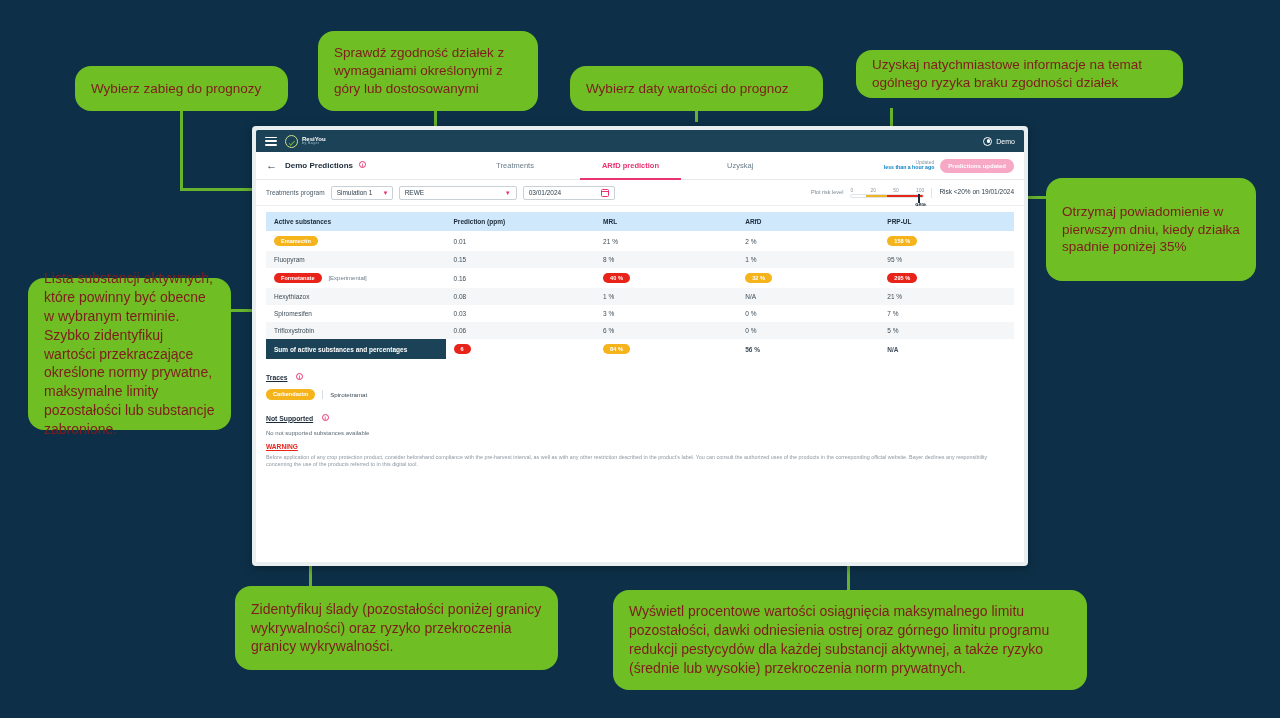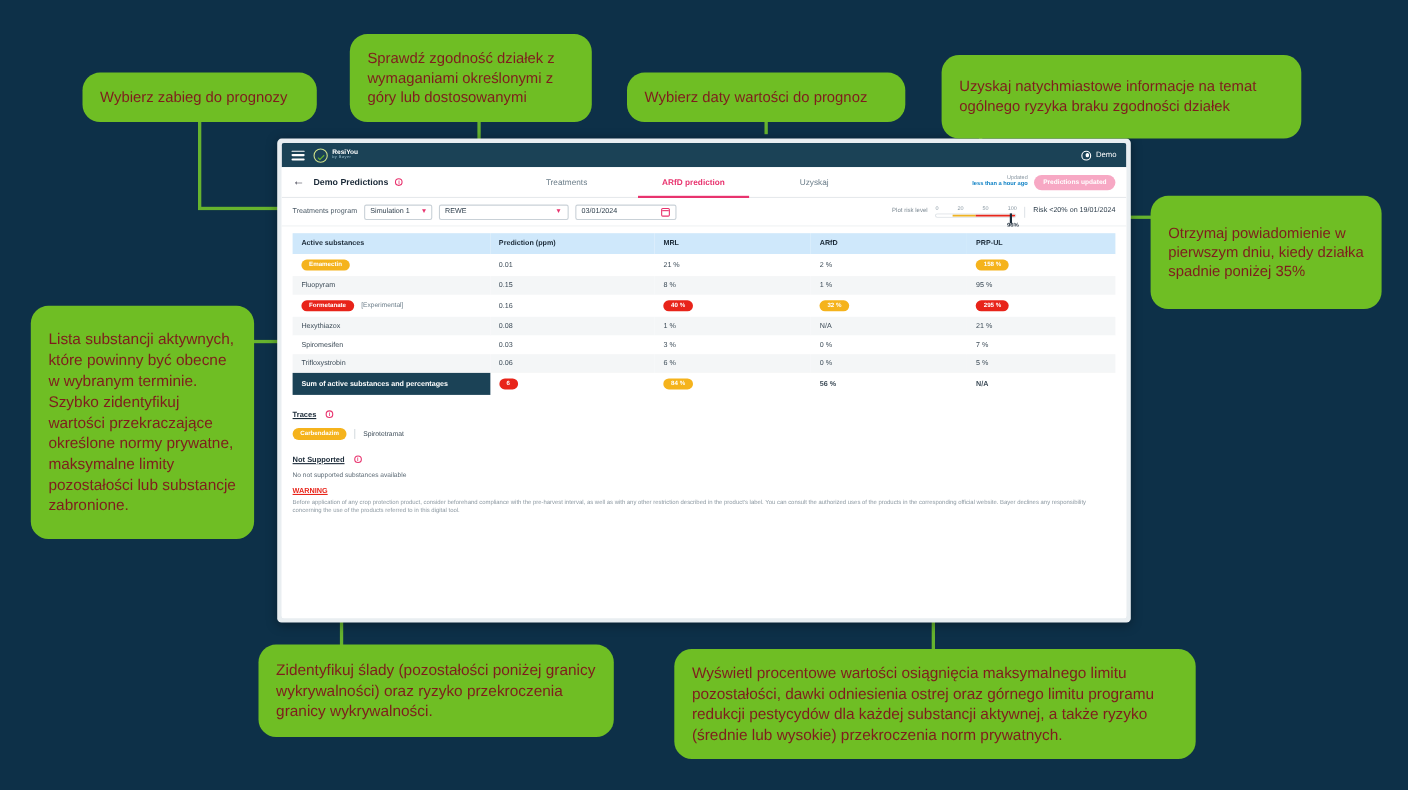--- a/index.html
+++ b/index.html
@@ -178,29 +178,29 @@
 </div>
 
 <div class="callout" style="left:318px; top:31px; width:220px; height:80px; display:flex; align-items:center;">
   <span>Sprawdź zgodność działek z wymaganiami określonymi z góry lub dostosowanymi</span>
 </div>
 
 <div class="callout" style="left:570px; top:66px; width:253px; height:45px; display:flex; align-items:center;">
   <span>Wybierz daty wartości do prognoz</span>
 </div>
 
-<div class="callout" style="left:856px; top:50px; width:327px; height:76px; display:flex; align-items:center;">
+<div class="callout" style="left:856px; top:50px; width:327px; height:48px; display:flex; align-items:center;">
   <span>Uzyskaj natychmiastowe informacje na temat ogólnego ryzyka braku zgodności działek</span>
 </div>
 
 <div class="callout" style="left:1046px; top:178px; width:210px; height:103px; display:flex; align-items:center;">
   <span>Otrzymaj powiadomienie w pierwszym dniu, kiedy działka spadnie poniżej 35%</span>
 </div>
 
-<div class="callout big" style="left:28px; top:278px; width:203px; height:212px; display:flex; align-items:center;">
+<div class="callout big" style="left:28px; top:278px; width:203px; height:152px; display:flex; align-items:center;">
   <span>Lista substancji aktywnych, które powinny być obecne w wybranym terminie. Szybko zidentyfikuj wartości przekraczające określone normy prywatne, maksymalne limity pozostałości lub substancje zabronione.</span>
 </div>
 
 <div class="callout big" style="left:235px; top:586px; width:323px; height:84px; display:flex; align-items:center;">
   <span>Zidentyfikuj ślady (pozostałości poniżej granicy wykrywalności) oraz ryzyko przekroczenia granicy wykrywalności.</span>
 </div>
 
 <div class="callout big" style="left:613px; top:590px; width:474px; height:100px; display:flex; align-items:center;">
   <span>Wyświetl procentowe wartości osiągnięcia maksymalnego limitu pozostałości, dawki odniesienia ostrej oraz górnego limitu programu redukcji pestycydów dla każdej substancji aktywnej, a także ryzyko (średnie lub wysokie) przekroczenia norm prywatnych.</span>
 </div>

